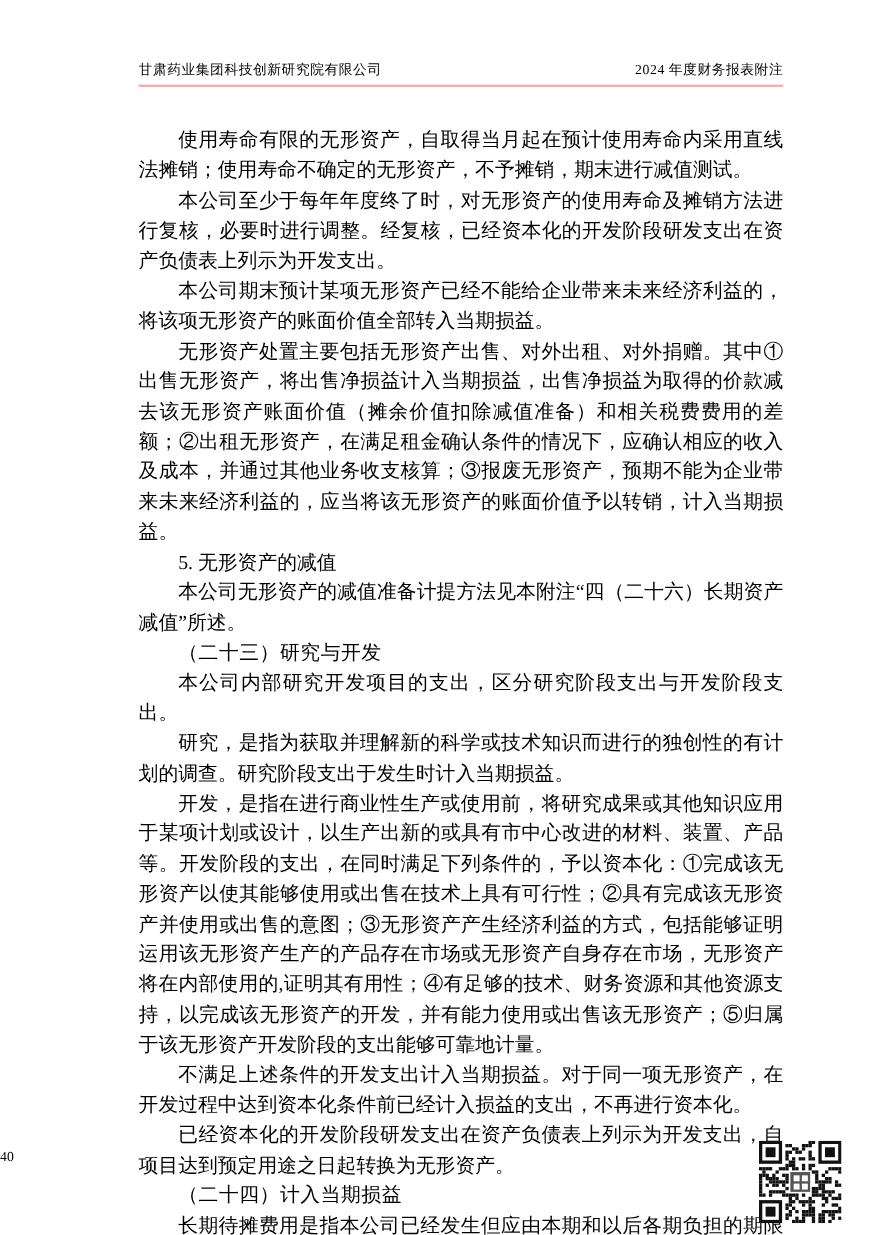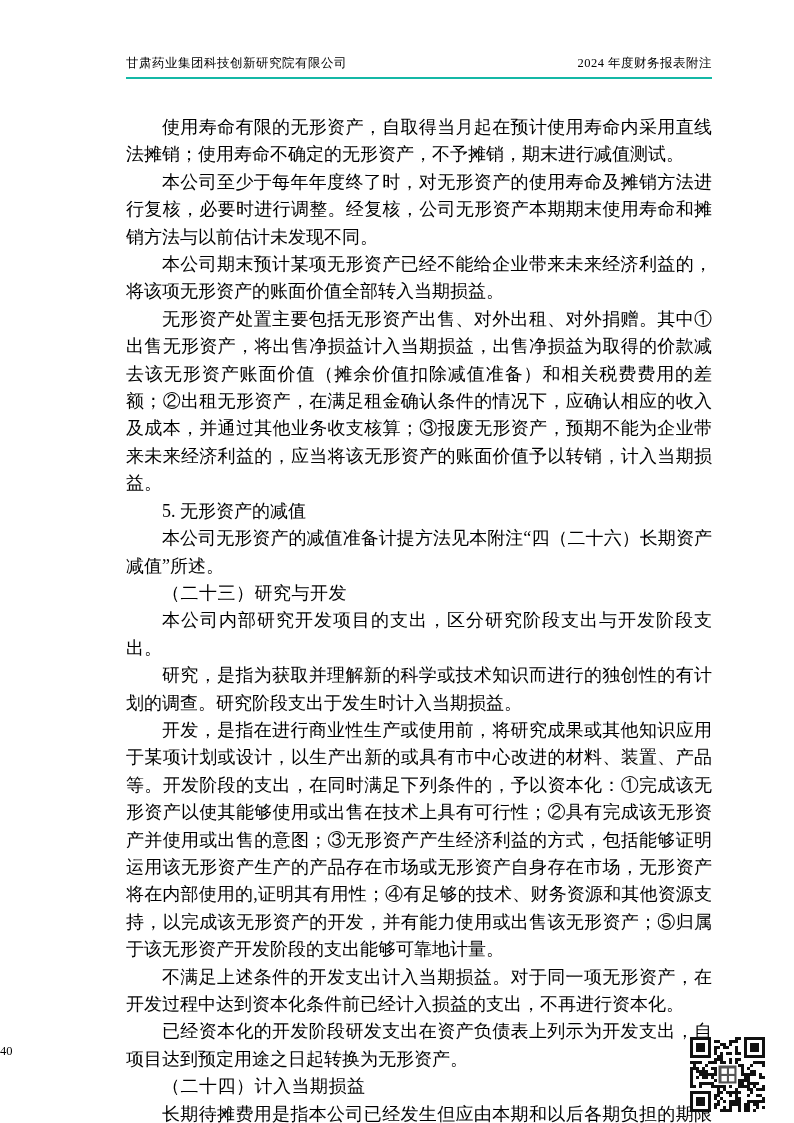--- a/index.html
+++ b/index.html
@@ -16,21 +16,21 @@
     position: absolute;
     left: 126px;
     top: 55px;
     width: 586px;
     display: flex;
     justify-content: space-between;
     align-items: flex-end;
     font-size: 12.5px;
     letter-spacing: 0.5px;
     padding-bottom: 5px;
-    border-bottom: 2px solid #14b8a6;
+    border-bottom: 2px solid #fca5a5;
   }
   .content {
     position: absolute;
     left: 126px;
     top: 90px;
     width: 586px;
     font-size: 18px;
     line-height: 27.4px;
     text-align: justify;
     margin-top: 24px;
@@ -65,21 +65,21 @@
 
 <div class="page">
 
   <div class="header">
     <span>甘肃药业集团科技创新研究院有限公司</span>
     <span>2024 年度财务报表附注</span>
   </div>
 
   <div class="content">
     <p class="para">使用寿命有限的无形资产，自取得当月起在预计使用寿命内采用直线法摊销；使用寿命不确定的无形资产，不予摊销，期末进行减值测试。</p>
-    <p class="para">本公司至少于每年年度终了时，对无形资产的使用寿命及摊销方法进行复核，必要时进行调整。经复核，公司无形资产本期期末使用寿命和摊销方法与以前估计未发现不同。</p>
+    <p class="para">本公司至少于每年年度终了时，对无形资产的使用寿命及摊销方法进行复核，必要时进行调整。经复核，已经资本化的开发阶段研发支出在资产负债表上列示为开发支出。</p>
     <p class="para">本公司期末预计某项无形资产已经不能给企业带来未来经济利益的，将该项无形资产的账面价值全部转入当期损益。</p>
     <p class="para">无形资产处置主要包括无形资产出售、对外出租、对外捐赠。其中①出售无形资产，将出售净损益计入当期损益，出售净损益为取得的价款减去该无形资产账面价值（摊余价值扣除减值准备）和相关税费费用的差额；②出租无形资产，在满足租金确认条件的情况下，应确认相应的收入及成本，并通过其他业务收支核算；③报废无形资产，预期不能为企业带来未来经济利益的，应当将该无形资产的账面价值予以转销，计入当期损益。</p>
     <p class="para">5. 无形资产的减值</p>
     <p class="para">本公司无形资产的减值准备计提方法见本附注“四（二十六）长期资产减值”所述。</p>
     <p class="para heading">（二十三）研究与开发</p>
     <p class="para">本公司内部研究开发项目的支出，区分研究阶段支出与开发阶段支出。</p>
     <p class="para">研究，是指为获取并理解新的科学或技术知识而进行的独创性的有计划的调查。研究阶段支出于发生时计入当期损益。</p>
     <p class="para">开发，是指在进行商业性生产或使用前，将研究成果或其他知识应用于某项计划或设计，以生产出新的或具有市中心改进的材料、装置、产品等。开发阶段的支出，在同时满足下列条件的，予以资本化：①完成该无形资产以使其能够使用或出售在技术上具有可行性；②具有完成该无形资产并使用或出售的意图；③无形资产产生经济利益的方式，包括能够证明运用该无形资产生产的产品存在市场或无形资产自身存在市场，无形资产将在内部使用的,证明其有用性；④有足够的技术、财务资源和其他资源支持，以完成该无形资产的开发，并有能力使用或出售该无形资产；⑤归属于该无形资产开发阶段的支出能够可靠地计量。</p>
     <p class="para">不满足上述条件的开发支出计入当期损益。对于同一项无形资产，在开发过程中达到资本化条件前已经计入损益的支出，不再进行资本化。</p>
     <p class="para">已经资本化的开发阶段研发支出在资产负债表上列示为开发支出，自项目达到预定用途之日起转换为无形资产。</p>

